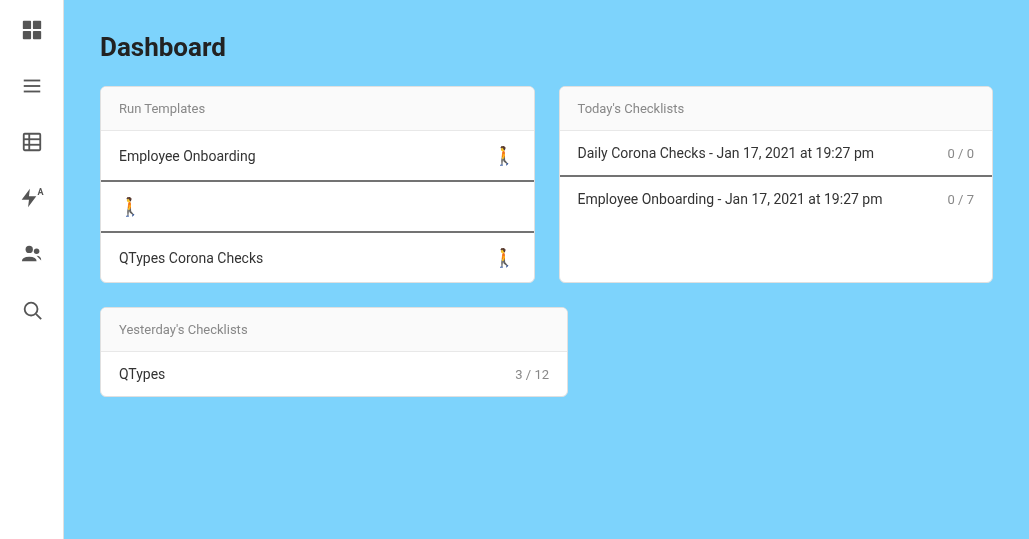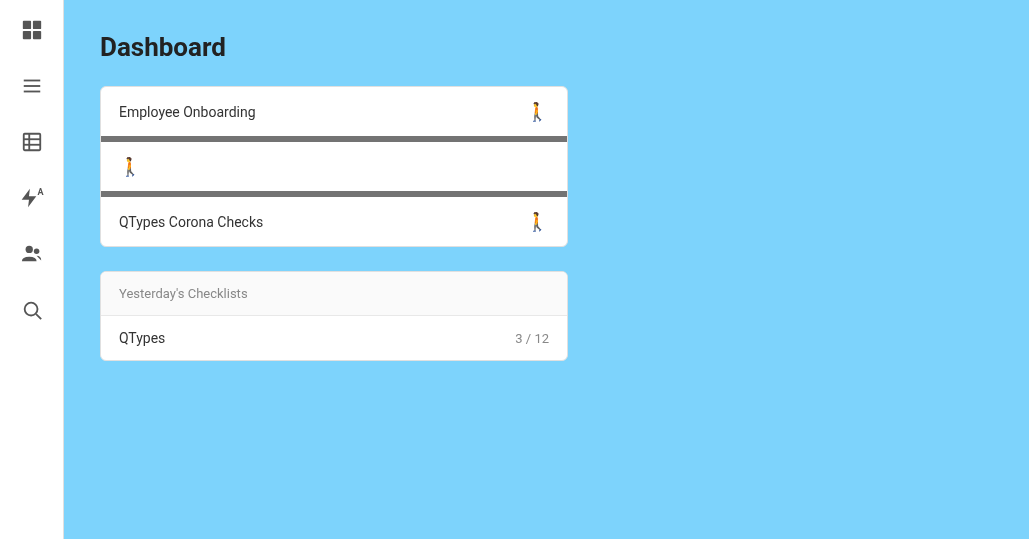--- a/index.html
+++ b/index.html
@@ -74,21 +74,21 @@
       color: #888;
       border-bottom: 1px solid #e8e8e8;
       background: #fafafa;
     }
 
     .card-item {
       display: flex;
       align-items: center;
       justify-content: space-between;
       padding: 14px 18px;
-      border-bottom: 6px solid #737373;
+      border-bottom: 2px solid #737373;
       font-size: 14px;
       color: #333;
       cursor: pointer;
     }
     .card-item:last-child {
       border-bottom: none;
     }
 
     .run-icon {
       color: #888;
@@ -156,33 +156,45 @@
     </svg>
   </div>
 </nav>
 
 <main class="main">
   <h1 class="page-title">Dashboard</h1>
 
   <div class="cards-row">
 
     <div class="card card-left">
+      <div class="card-header">Run Templates</div>
       <div class="card-item">
         <span>Employee Onboarding</span>
         <span class="run-icon">🚶</span>
       </div>
       <div class="card-item">
         <span class="run-icon">🚶</span>
       </div>
       <div class="card-item">
         <span>QTypes Corona Checks</span>
         <span class="run-icon">🚶</span>
       </div>
     </div>
 
+    <div class="card card-right">
+      <div class="card-header">Today's Checklists</div>
+      <div class="card-item">
+        <span>Daily Corona Checks - Jan 17, 2021 at 19:27 pm</span>
+        <span class="checklist-count">0 / 0</span>
+      </div>
+      <div class="card-item">
+        <span>Employee Onboarding - Jan 17, 2021 at 19:27 pm</span>
+        <span class="checklist-count">0 / 7</span>
+      </div>
+    </div>
   </div>
 
   <div class="cards-row">
     <div class="card card-left">
       <div class="card-header">Yesterday's Checklists</div>
       <div class="card-item">
         <span>QTypes</span>
         <span class="checklist-count">3 / 12</span>
       </div>
     </div>

